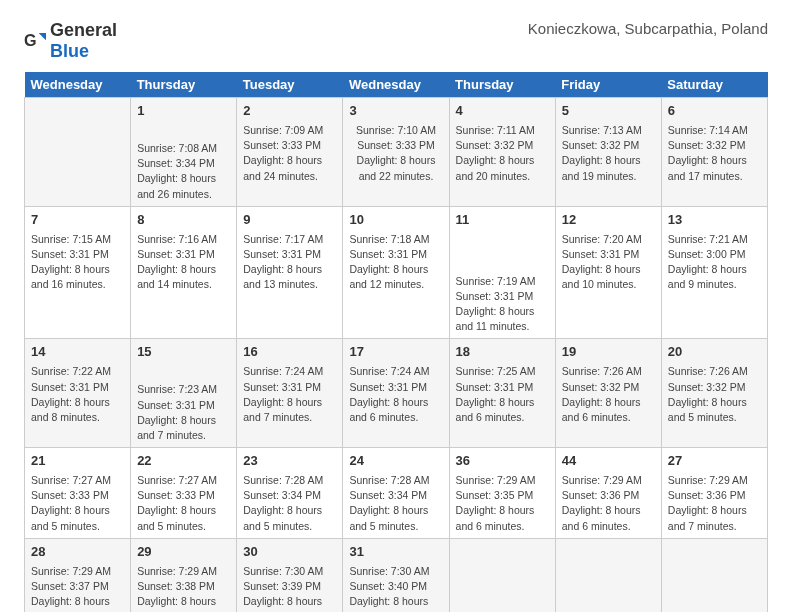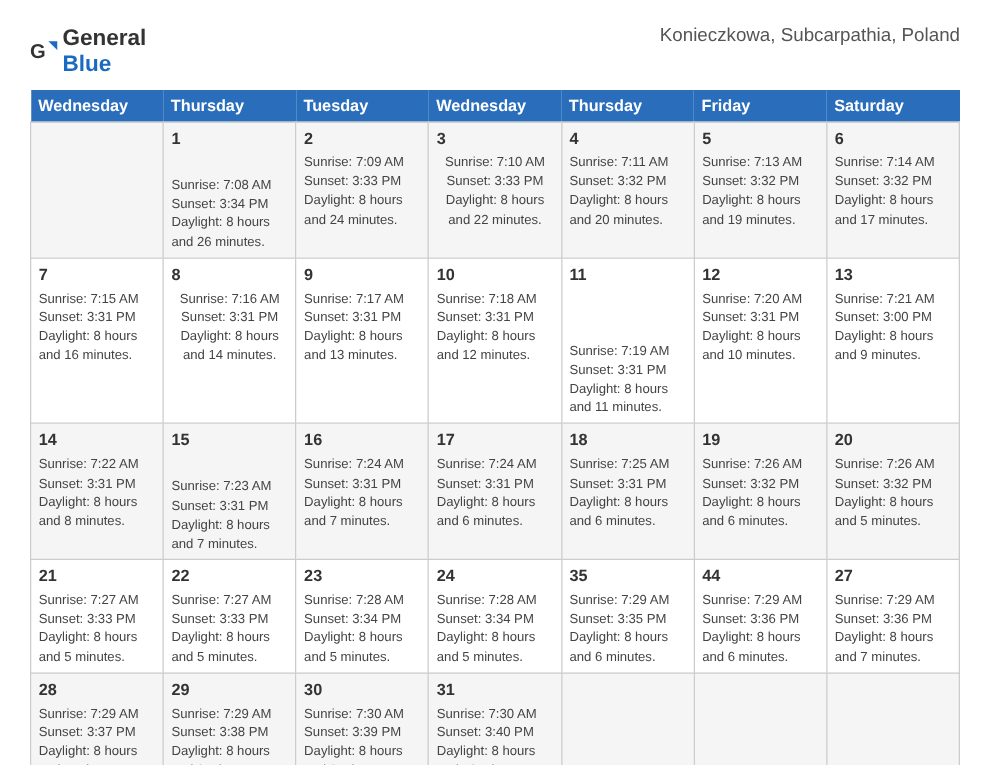--- a/index.html
+++ b/index.html
@@ -170,21 +170,21 @@
       <tr>
         <td>
           <span class="day-num">7</span>
           <div class="cell-text" style="white-space: pre-line;">Sunrise: 7:15 AM
 Sunset: 3:31 PM
 Daylight: 8 hours
 and 16 minutes.</div>
         </td>
         <td>
           <span class="day-num">8</span>
-          <div class="cell-text" style="white-space: pre-line; text-align: center;">Sunrise: 7:16 AM
+          <div class="cell-text" style="white-space: pre-line;">Sunrise: 7:16 AM
 Sunset: 3:31 PM
 Daylight: 8 hours
 and 14 minutes.</div>
         </td>
         <td>
           <span class="day-num">9</span>
           <div class="cell-text" style="white-space: pre-line;">Sunrise: 7:17 AM
 Sunset: 3:31 PM
 Daylight: 8 hours
 and 13 minutes.</div>
@@ -292,21 +292,21 @@
 and 5 minutes.</div>
         </td>
         <td>
           <span class="day-num">24</span>
           <div class="cell-text" style="white-space: pre-line;">Sunrise: 7:28 AM
 Sunset: 3:34 PM
 Daylight: 8 hours
 and 5 minutes.</div>
         </td>
         <td>
-          <span class="day-num">35</span>
+          <span class="day-num">36</span>
           <div class="cell-text" style="white-space: pre-line;">Sunrise: 7:29 AM
 Sunset: 3:35 PM
 Daylight: 8 hours
 and 6 minutes.</div>
         </td>
         <td>
           <span class="day-num">44</span>
           <div class="cell-text" style="white-space: pre-line;">Sunrise: 7:29 AM
 Sunset: 3:36 PM
 Daylight: 8 hours

